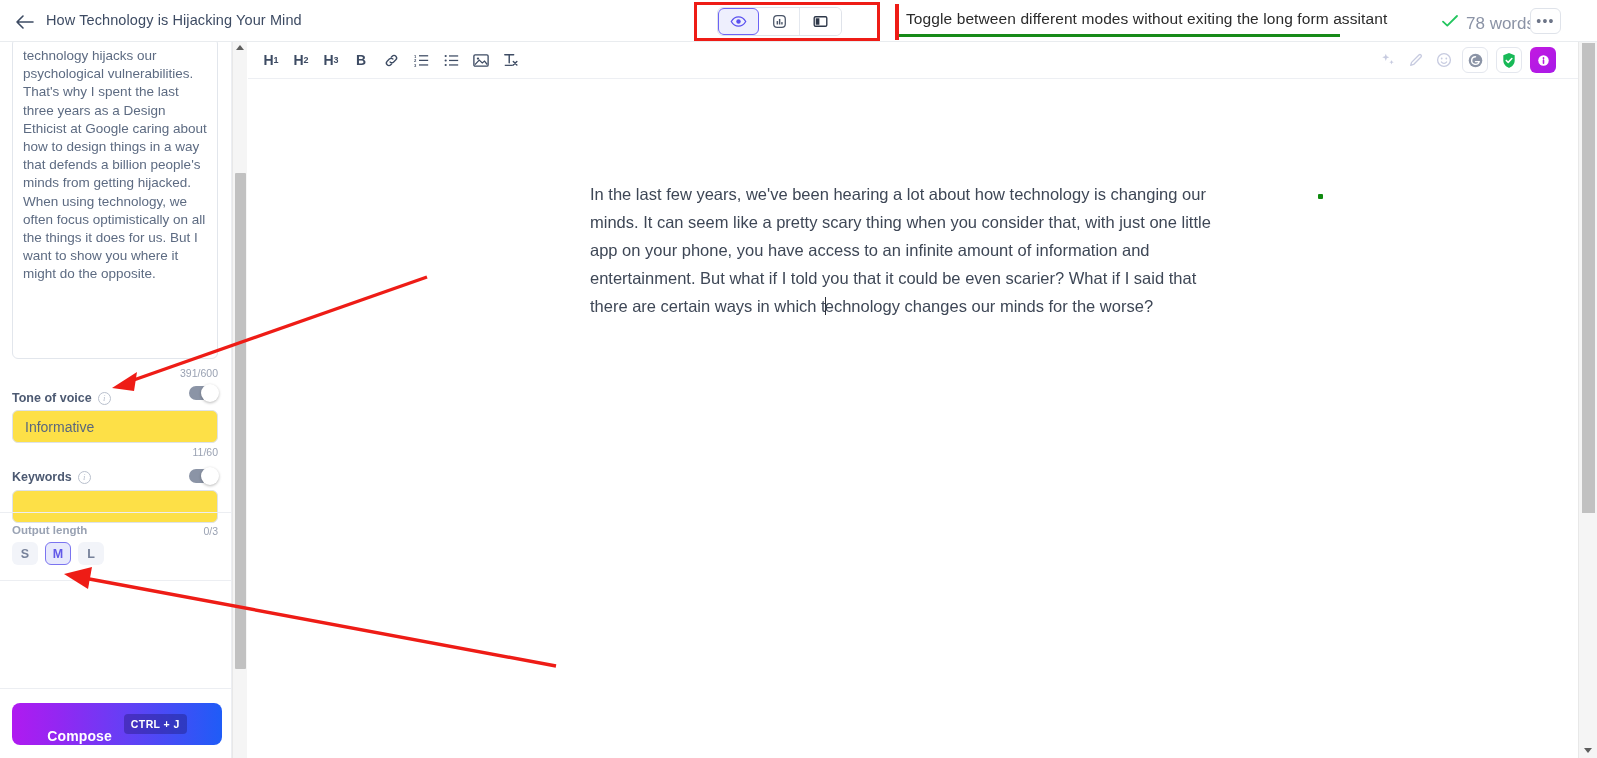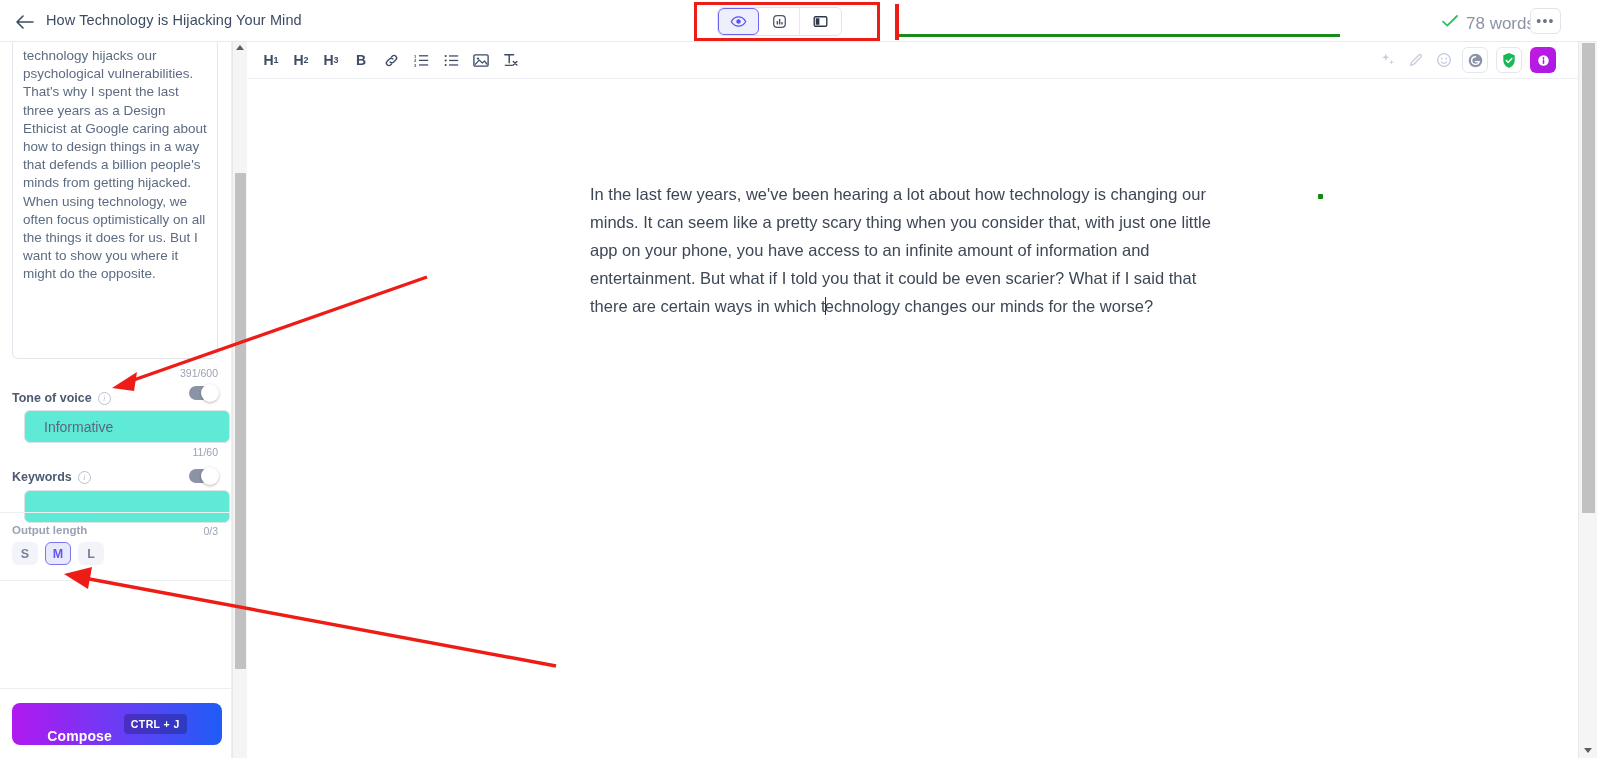--- a/index.html
+++ b/index.html
@@ -207,28 +207,28 @@
     width: 18px; height: 18px;
     border-radius: 50%;
     background: #ffffff;
     box-shadow: 0 1px 3px rgba(0,0,0,.28);
   }
   .tg-tone { left: 189px; top: 344px; }
   .tg-kw   { left: 189px; top: 427px; }
 
   .text-input {
     position: absolute;
-    left: 24px;
+    left: 12px;
     width: 206px; height: 33px;
     border: 1px solid #dde2e9;
     border-radius: 6px;
-    background: #5eead4;
+    background: #fde047;
     font-size: 14px;
     color: #59677e;
-    padding: 0 19px;
+    padding: 0 12px;
     font-family: "Liberation Sans", sans-serif;
     outline: none;
   }
   .in-tone { top: 368px; }
   .in-kw   { top: 448px; }
 
   .divider {
     position: absolute;
     left: 0;
     width: 232px;
@@ -488,20 +488,21 @@
       <svg width="18" height="16" viewBox="0 0 18 16" fill="none">
         <path d="M2 8.6L6.3 12.6L16 3" stroke="#22c55e" stroke-width="1.8" stroke-linecap="round" stroke-linejoin="round"></path>
       </svg>
     </div>
     <div class="word-count">78 words</div>
     <div class="more-btn">•••</div>
   </div>
 
   <div class="anno-rect"></div>
   <div class="anno-bar"></div>
+  <div class="anno-text">Toggle between different modes without exiting the long form assitant</div>
   <div class="anno-underline"></div>
 
   <div class="sidebar">
 
     <div class="brief-box">
       <p class="brief-text">technology hijacks our psychological vulnerabilities. That's why I spent the last three years as a Design Ethicist at Google caring about how to design things in a way that defends a billion people's minds from getting hijacked. When using technology, we often focus optimistically on all the things it does for us. But I want to show you where it might do the opposite.</p>
     </div>
     <div class="counter c-brief">391/600</div>
 
     <div class="field-label-row lbl-tone">

